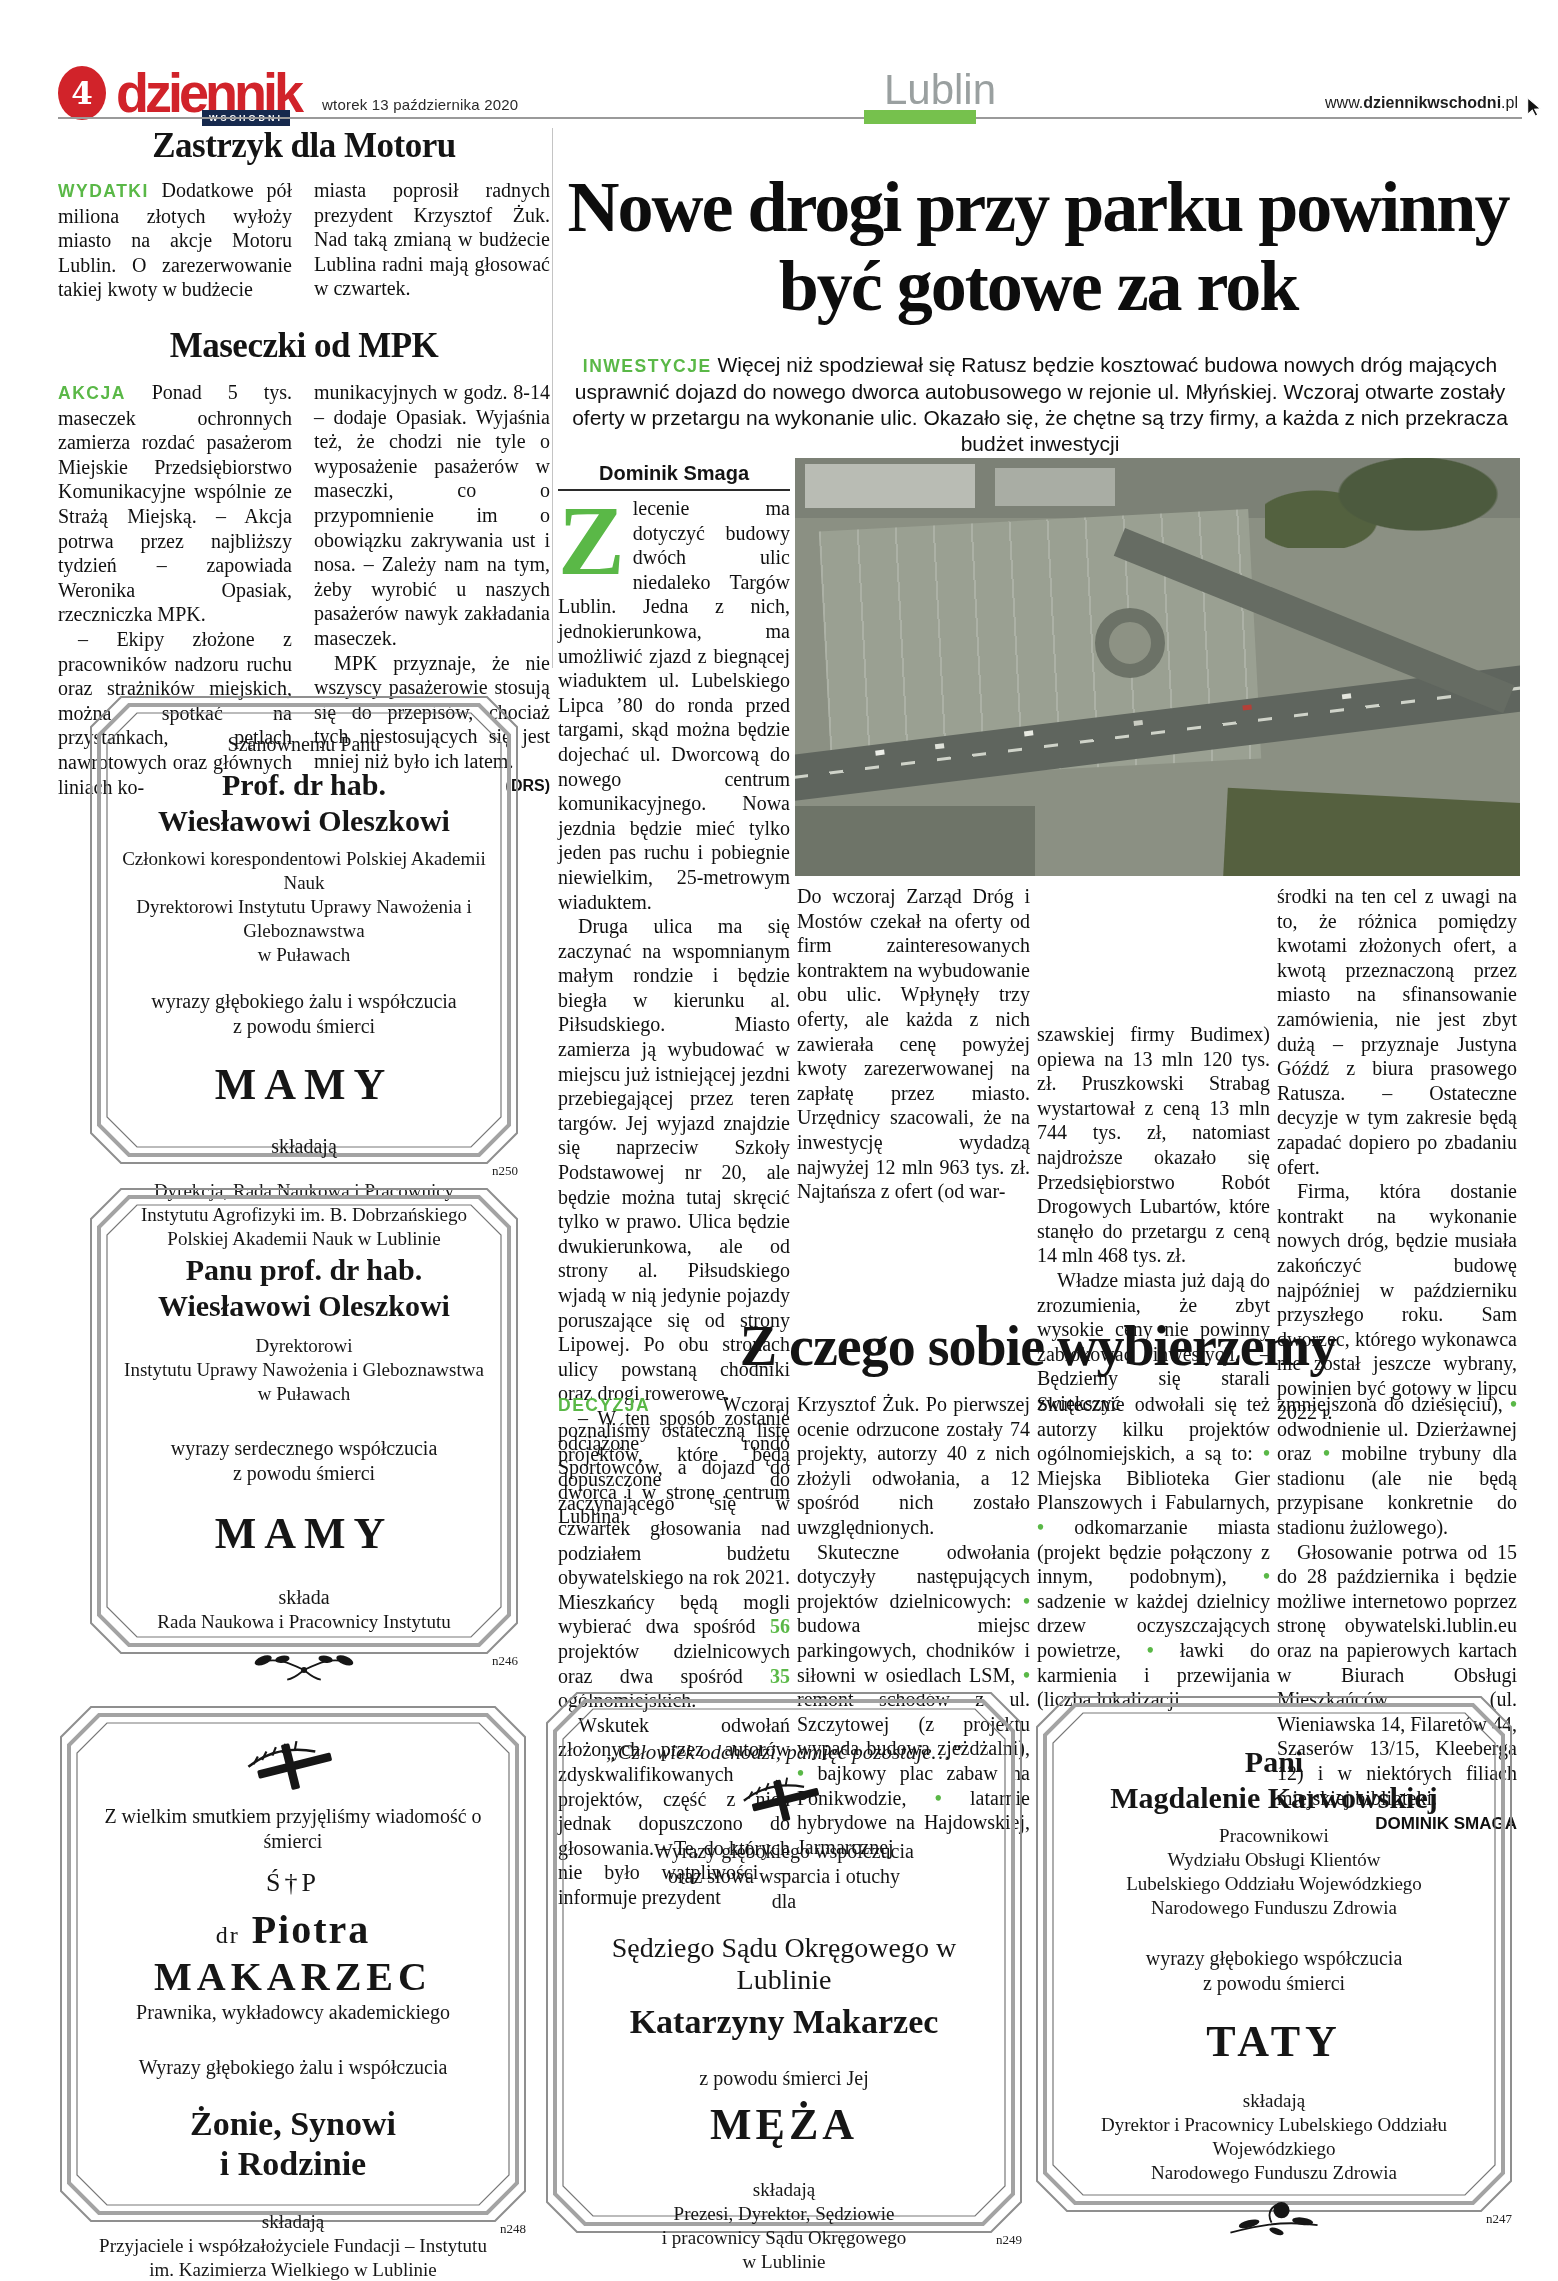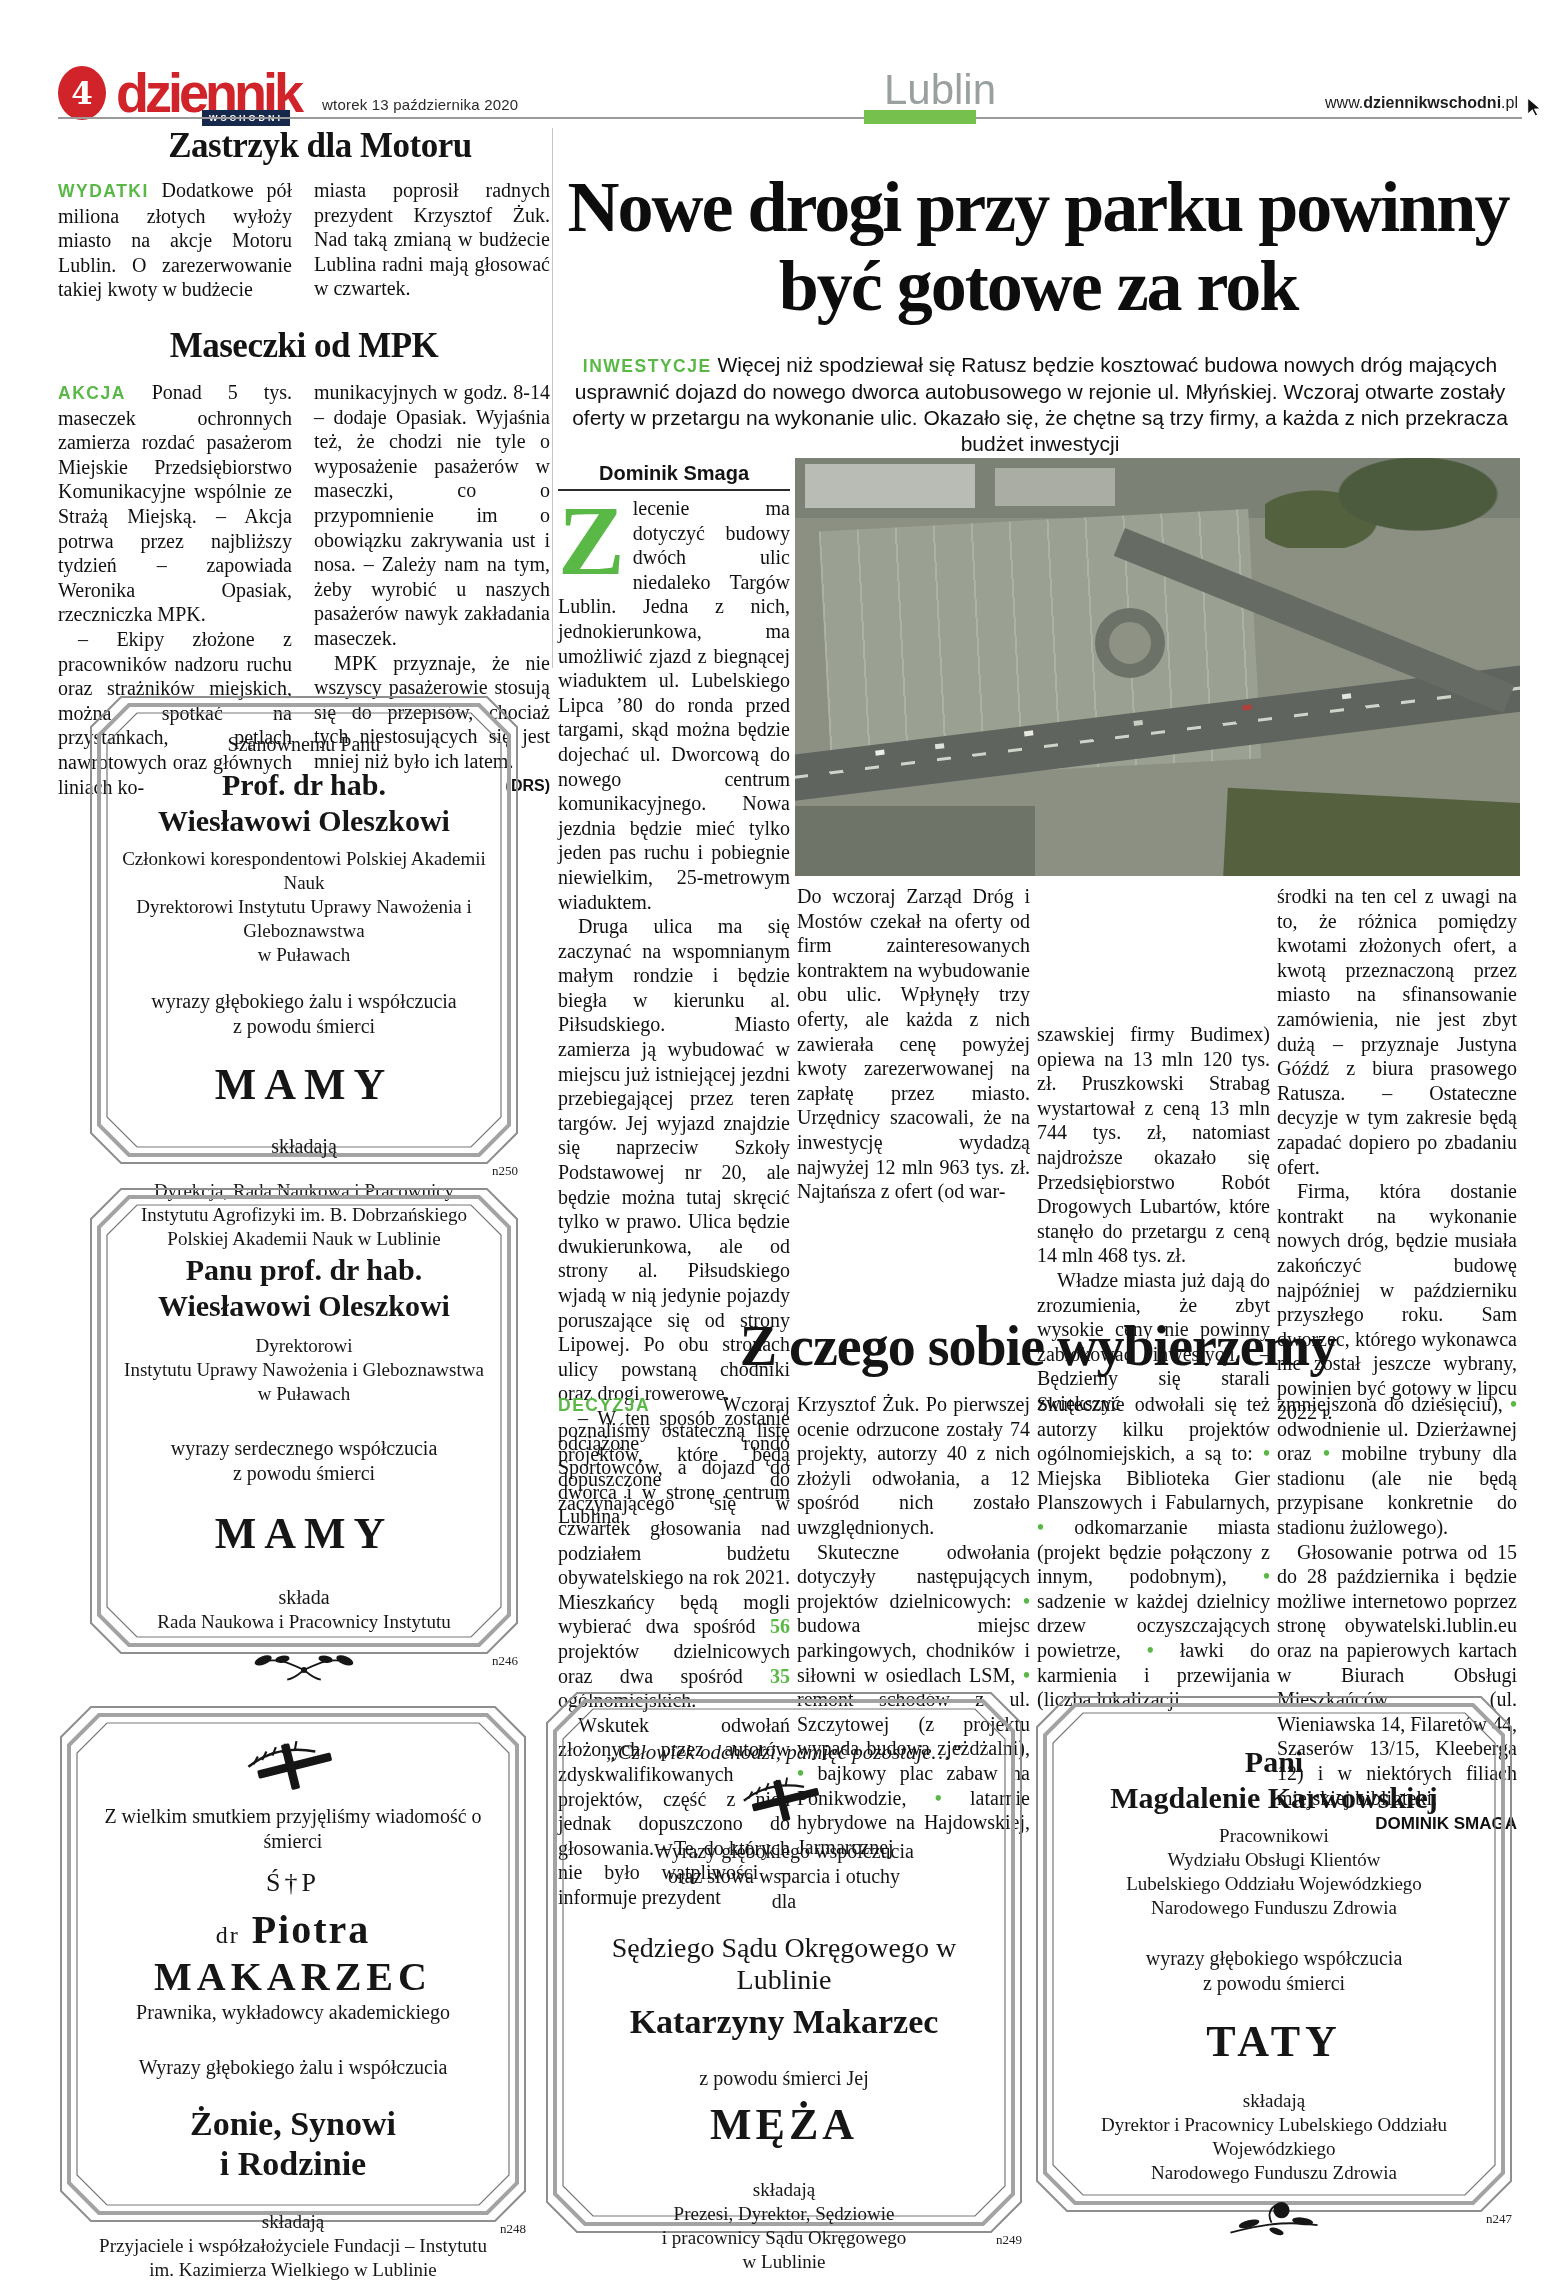--- a/index.html
+++ b/index.html
@@ -86,21 +86,21 @@
   <div class="abs section-title" style="left:790px;top:66px;width:300px;">Lublin</div>
   <div class="abs header-rule" style="left:58px;top:117px;width:1464px;"></div>
   <div class="abs section-marker" style="left:864px;top:110px;width:112px;height:14px;"></div>
   <div class="abs site-url" style="right:40px;top:94px;width:280px;">
     <span>www.</span><b>dziennikwschodni</b><span>.pl</span>
   </div>
   <svg class="abs mouse-cursor" style="left:1524px;top:96px;" viewBox="0 0 24 24">
     <path d="M4,2 L4,20 L9,15.5 L12.5,22 L15,20.5 L11.7,14.5 L18,14 Z" fill="#111" stroke="#fff" stroke-width="1.2"></path>
   </svg>
 
-  <div class="abs sub-head" style="left:74px;top:126px;width:492px;">Zastrzyk dla Motoru</div>
+  <div class="abs sub-head" style="left:58px;top:126px;width:492px;">Zastrzyk dla Motoru</div>
   <div class="abs serif-col" style="left:314px;top:178px;width:236px;height:150px;">
       <p><span>miasta poprosił radnych prezydent Krzysztof Żuk. Nad taką zmianą w budżecie Lublina radni mają głosować w czwartek.</span></p>
     </div>
   <div class="abs serif-col" style="left:58px;top:178px;width:234px;height:150px;">
       <p><span class="k">WYDATKI</span><span> Dodatkowe pół miliona złotych wyłoży miasto na akcje Motoru Lublin. O zarezerwowanie takiej kwoty w budżecie</span></p>
     </div>
 
   <div class="abs sub-head" style="left:58px;top:326px;width:492px;">Maseczki od MPK</div>
   <div class="abs serif-col" style="left:58px;top:380px;width:234px;height:290px;">
       <p><span class="k">AKCJA</span><span> Ponad 5 tys. maseczek ochronnych zamierza rozdać pasażerom Miejskie Przedsiębiorstwo Komunikacyjne wspólnie ze Strażą Miejską. – Akcja potrwa przez najbliższy tydzień – zapowiada Weronika Opasiak, rzeczniczka MPK.</span></p>

